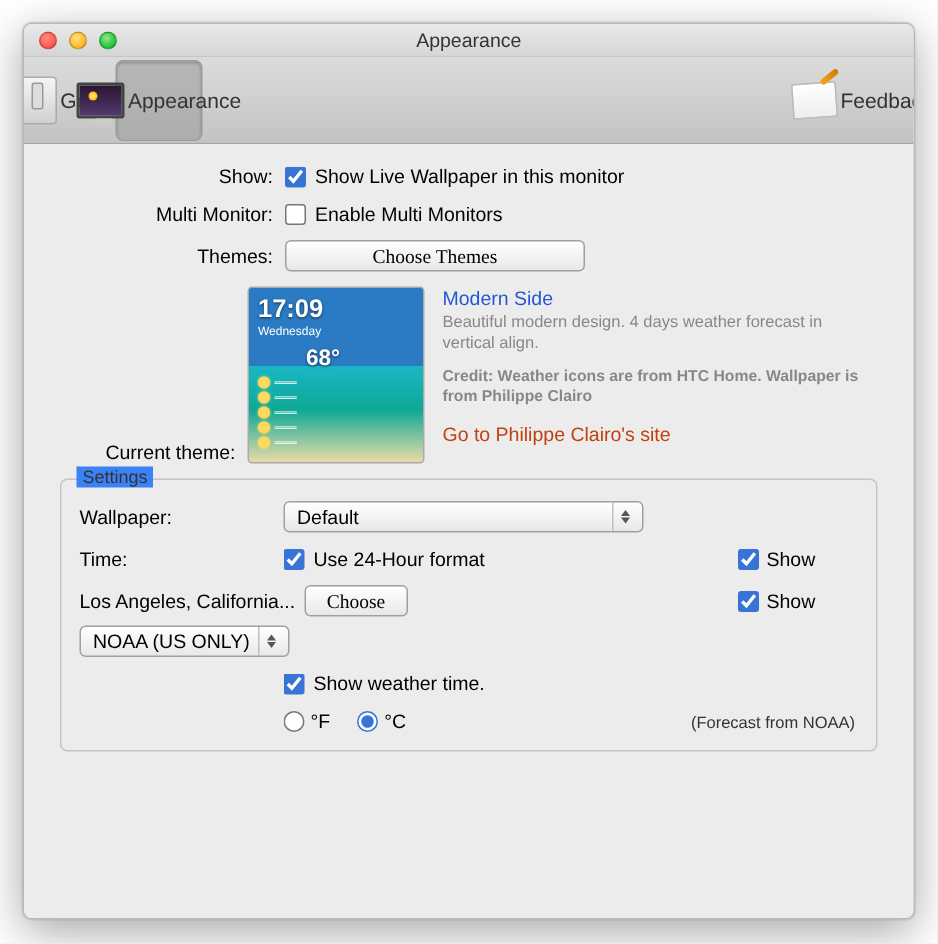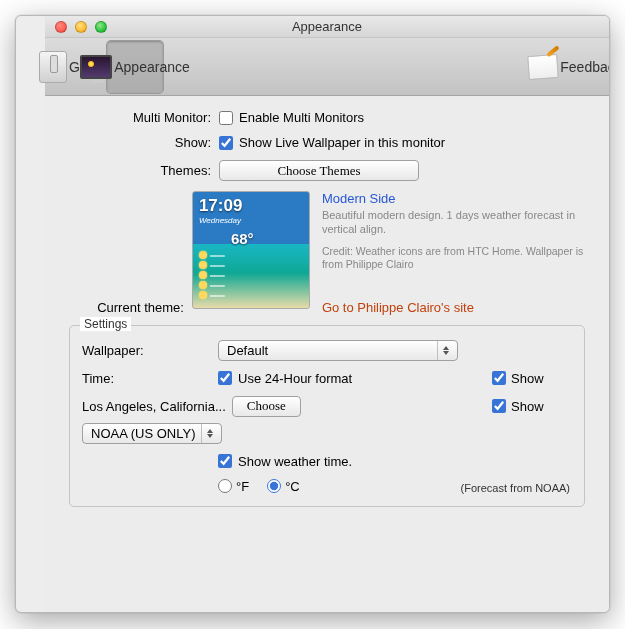--- a/index.html
+++ b/index.html
@@ -16,21 +16,20 @@
   .window {
     width: 595px;
     height: 598px;
     background: #ededed;
     border: 1px solid #b8b8b8;
     border-radius: 6px;
     box-shadow: 0 8px 30px rgba(0,0,0,0.35), 0 0 0 1px rgba(0,0,0,0.05);
     overflow: hidden;
     display: flex;
     flex-direction: column;
-    padding-left: 29px;
   }
   .titlebar {
     height: 22px;
     background: linear-gradient(#e9e9e9, #d6d6d6);
     border-bottom: 1px solid #c5c5c5;
     display: flex;
     align-items: center;
     position: relative;
   }
   .traffic { display:flex; gap:8px; padding-left:10px; }
@@ -98,36 +97,36 @@
   .theme-row { display:flex; gap:12px; align-items:flex-start; }
   .theme-thumb {
     width:118px; height:118px; border:1px solid #aaa; border-radius:3px; overflow:hidden;
     background: linear-gradient(#2a7bc4 0%, #2a7bc4 45%, #19b7c4 45%, #0fa895 70%, #e8dca8 100%);
     position:relative; flex-shrink:0;
   }
   .theme-clock {
     position:absolute; top:4px; left:6px; color:#fff; font-size:17px; font-weight:bold;
     text-shadow:0 1px 2px rgba(0,0,0,0.6);
   }
-  .theme-day { position:absolute; top:24px; left:6px; color:#fff; font-size:8px;font-style:italic; }
+  .theme-day { position:absolute; top:24px; left:6px; color:#fff; font-size:8px; }
   .theme-temp { position:absolute; top:38px; left:38px; color:#fff; font-size:15px; font-weight:bold; text-shadow:0 1px 2px rgba(0,0,0,0.6);}
   .theme-forecast { position:absolute; top:58px; left:6px; right:60px; }
   .theme-forecast div { height:10px; display:flex; align-items:center; gap:3px; font-size:7px; color:#fff;}
   .fc-icon { width:8px; height:8px; border-radius:50%; background:#ffd95e; box-shadow:0 0 2px #ffd95e; }
   .theme-info { flex:1; font-size:11px; }
   .theme-name { color:#2657d3; font-size:13px; margin-bottom:2px; }
   .theme-desc { color:#888; line-height:1.3; margin-bottom:8px; }
-  .theme-credit { color:#888; font-size:10.5px; line-height:1.3; margin-bottom:28px;}
+  .theme-credit { color:#888; font-size:10.5px; line-height:1.3; margin-bottom:10px;font-weight:bold;}
   .theme-link { color:#c2410c; font-size:13px; }
   .group-box {
     border:1px solid #c4c4c4; border-radius:5px; padding: 14px 12px 12px 12px;
     margin-top:6px; position:relative;
   }
   .group-caption {
-    position:absolute; top:-9px; left:10px; background:#ffffff; padding:0 4px;
+    position:absolute; top:-9px; left:10px; background:#3b82f6; padding:0 4px;
     font-size:12px; color:#333;
   }
   .popup {
     background: linear-gradient(#fff, #e8e8e8);
     border:1px solid #a0a0a0; border-radius:4px; height:21px; font-size:13px;
     display:inline-flex; align-items:center; padding:0 20px 0 8px; position:relative;
     min-width:80px; cursor:pointer;
   }
   .popup::after {
     content:""; position:absolute; right:6px; top:50%; transform:translateY(-50%);
@@ -193,32 +192,32 @@
       <div class="tb-icon">
           <div class="feedback-icon"></div>
         </div>
       <span>Feedback</span>
     </div>
   </div>
 
   <div class="content">
 
     <div class="row">
+      <div class="label-col">Show:</div>
+      <label class="check-row">
+        <input type="checkbox" checked="" style="">
+        <span>Show Live Wallpaper in this monitor</span>
+      </label>
+    </div>
+
+    <div class="row">
       <div class="label-col">Multi Monitor:</div>
       <label class="check-row">
         <input type="checkbox" style="">
         <span>Enable Multi Monitors</span>
-      </label>
-    </div>
-
-    <div class="row">
-      <div class="label-col">Show:</div>
-      <label class="check-row">
-        <input type="checkbox" checked="" style="">
-        <span>Show Live Wallpaper in this monitor</span>
       </label>
     </div>
 
     <div class="row">
       <div class="label-col">Themes:</div>
       <button class="aqua-btn wide">Choose Themes</button>
     </div>
 
     <div class="row" style="align-items:flex-end;">
       <div class="label-col" style="padding-top:2px">Current theme:</div>
@@ -245,21 +244,21 @@
                 <span>═══</span>
               </div>
             <div>
                 <span class="fc-icon"></span>
                 <span>═══</span>
               </div>
           </div>
         </div>
         <div class="theme-info">
           <div class="theme-name">Modern Side</div>
-          <div class="theme-desc">Beautiful modern design. 1 days weather forecast in vertical align.</div>
+          <div class="theme-desc">Beautiful modern design. 4 days weather forecast in vertical align.</div>
           <div class="theme-credit">Credit: Weather icons are from HTC Home. Wallpaper is from Philippe Clairo</div>
           <div class="theme-link">Go to Philippe Clairo's site</div>
         </div>
       </div>
     </div>
 
     <div class="group-box">
       <div class="group-caption">Settings</div>
 
       <div class="settings-row">

